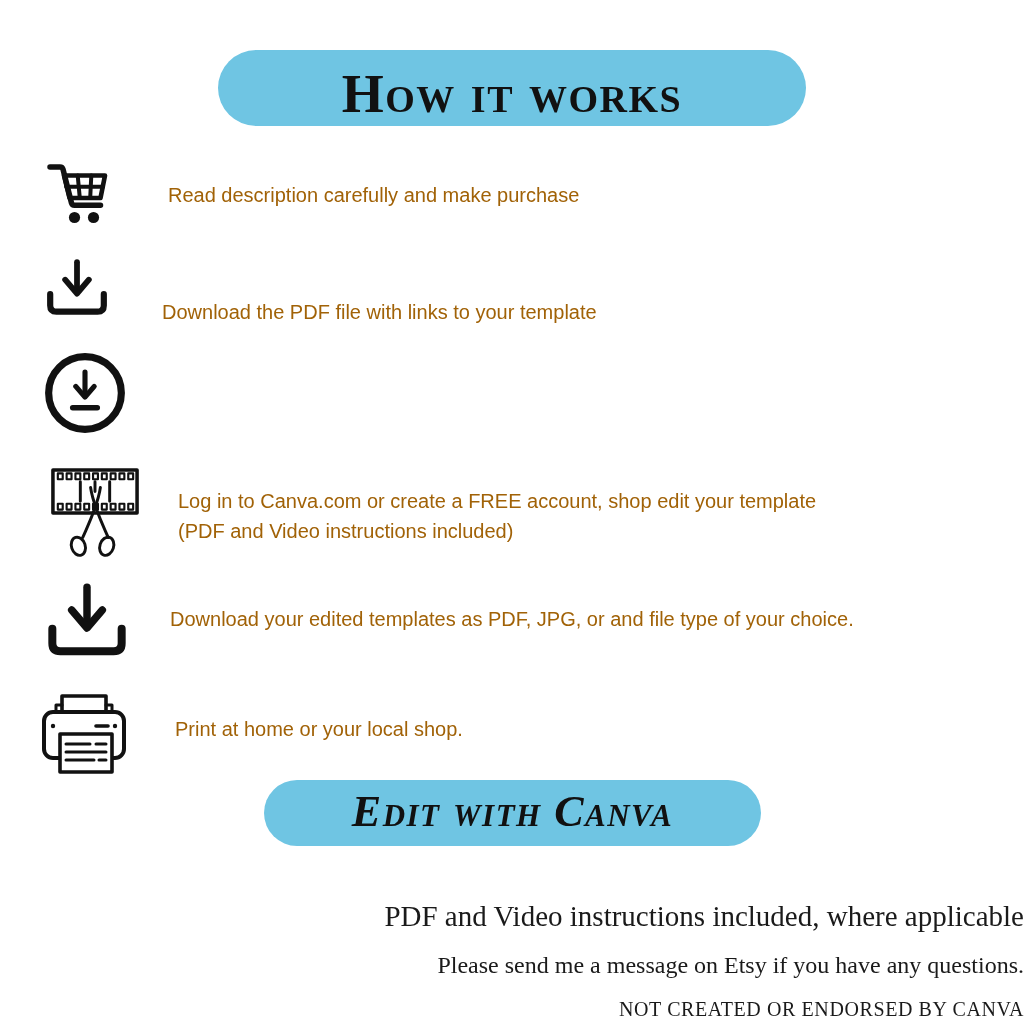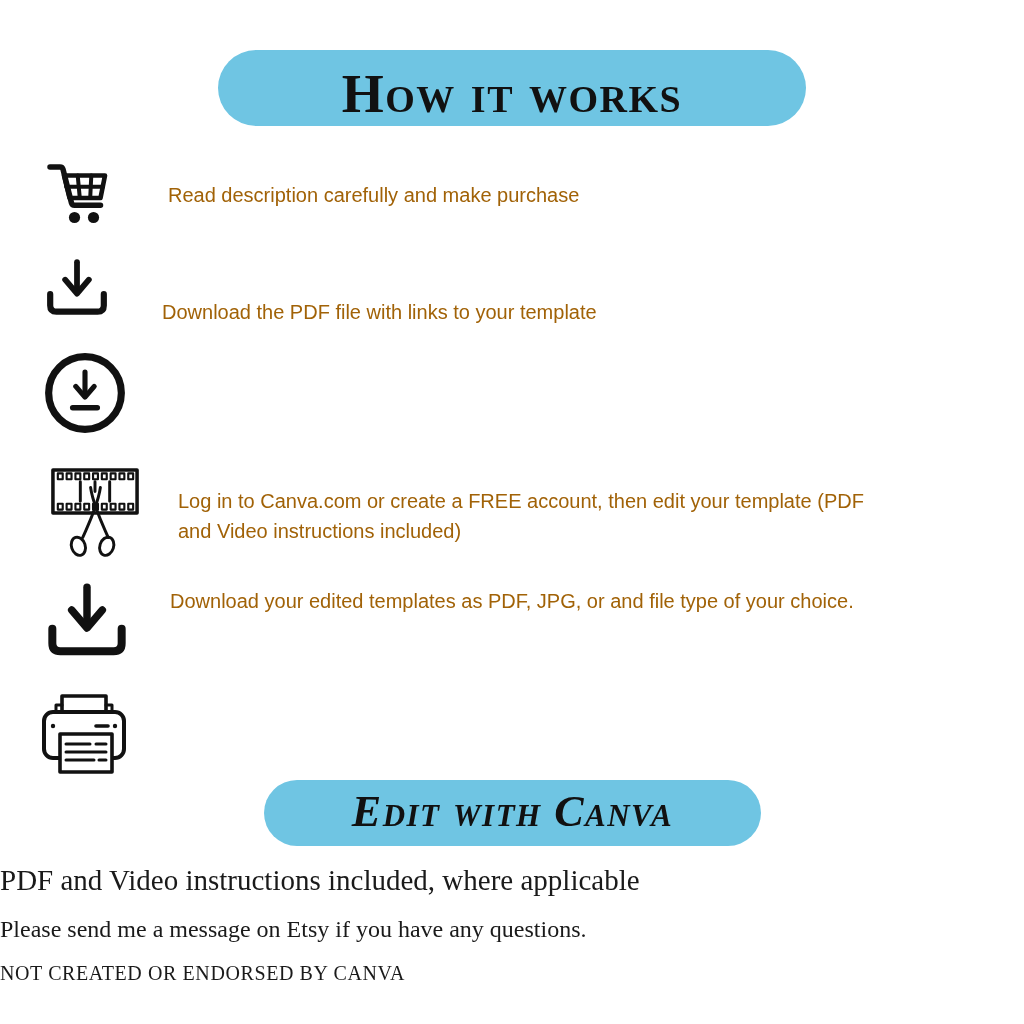--- a/index.html
+++ b/index.html
@@ -25,24 +25,24 @@
   }
   #i1{left:42px;top:158px;width:72px;height:70px;}
   #t1{left:168px;top:180px;width:700px;}
   #i2{left:44px;top:258px;width:66px;height:62px;}
   #t2{left:162px;top:280px;width:720px;margin-top:17px;}
   #i3{left:42px;top:350px;width:86px;height:86px;}
   #t3{left:175px;top:352px;width:768px;}
   #i4{left:50px;top:464px;width:90px;height:98px;}
   #t4{left:178px;top:486px;width:690px;}
   #i5{left:40px;top:582px;width:94px;height:80px;}
-  #t5{left:170px;top:586px;width:766px;}
+  #t5{left:170px;top:604px;width:766px;}
   #i6{left:36px;top:692px;width:96px;height:84px;}
   #t6{left:175px;top:714px;width:700px;}
-  .footer-line{position:absolute;left:0;width:1024px;text-align:left;}
+  .footer-line{position:absolute;left:0;width:1024px;text-align:right;margin-top:36px;}
   #f1{top:864px;font-size:29px;}
   #f2{top:916px;font-size:24px;}
   #f3{top:962px;font-size:20px;letter-spacing:0.6px;}
   .stroke{fill:none;stroke:#111111;stroke-linecap:round;stroke-linejoin:round;}
   .fillb{fill:#111111;stroke:none;}
   .fillw{fill:#ffffff;stroke:#111111;stroke-linejoin:round;}
 </style>
 </head>
 <body>
 
@@ -86,21 +86,21 @@
       <rect class="stroke" stroke-width="3.6" x="3" y="6" width="86" height="44"></rect>
       <path class="stroke" stroke-width="2.2" d="M8 9.5 h5 v6 h-5 Z M17 9.5 h5 v6 h-5 Z M26 9.5 h5 v6 h-5 Z M35 9.5 h5 v6 h-5 Z M44 9.5 h5 v6 h-5 Z M53 9.5 h5 v6 h-5 Z M62 9.5 h5 v6 h-5 Z M71 9.5 h5 v6 h-5 Z M80 9.5 h5 v6 h-5 Z"></path>
       <path class="stroke" stroke-width="2.2" d="M8 40.5 h5 v6 h-5 Z M17 40.5 h5 v6 h-5 Z M26 40.5 h5 v6 h-5 Z M35 40.5 h5 v6 h-5 Z M44 40.5 h5 v6 h-5 Z M53 40.5 h5 v6 h-5 Z M62 40.5 h5 v6 h-5 Z M71 40.5 h5 v6 h-5 Z M80 40.5 h5 v6 h-5 Z"></path>
       <path class="stroke" stroke-width="3" d="M31 18 V38 M61 18 V38 M46 18 V28"></path>
       <path class="stroke" stroke-width="3" d="M51.5 24 C49 42 40 60 33.5 75"></path>
       <path class="stroke" stroke-width="3" d="M41.5 24 C44 42 53 60 59.5 75"></path>
       <ellipse class="stroke" stroke-width="3" cx="29" cy="84" rx="7" ry="9.5" transform="rotate(-18 29 84)"></ellipse>
       <ellipse class="stroke" stroke-width="3" cx="58" cy="84" rx="7" ry="9.5" transform="rotate(18 58 84)"></ellipse>
     </svg>
   </div>
-  <div class="txt" id="t4">Log in to Canva.com or create a FREE account, then edit your template (PDF and Video instructions included)</div>
+  <div class="txt" id="t4">Log in to Canva.com or create a FREE account, shop edit your template (PDF and Video instructions included)</div>
 
   <div class="icon" id="i5">
     <svg viewBox="0 0 64 60">
       <path class="stroke" stroke-width="5.6" d="M32 4 V31"></path>
       <path class="stroke" stroke-width="5.6" d="M20.5 21 L32 34.5 L43.5 21"></path>
       <path class="stroke" stroke-width="6" d="M6 35 v11 q0 6 6 6 h40 q6 0 6 -6 v-11"></path>
     </svg>
   </div>
   <div class="txt" id="t5">Download your edited templates as PDF, JPG, or and file type of your choice.</div>
 
@@ -111,20 +111,21 @@
       <rect class="fillw" stroke-width="4" x="8" y="20" width="80" height="46" rx="9"></rect>
       <circle class="fillb" cx="17" cy="34" r="2.2"></circle>
       <path class="stroke" stroke-width="3.6" d="M60 34 H72"></path>
       <circle class="fillb" cx="79" cy="34" r="2.2"></circle>
       <rect class="fillw" stroke-width="3.6" x="24" y="42" width="52" height="38"></rect>
       <path class="stroke" stroke-width="3" d="M30 52 H54 M60 52 H70"></path>
       <path class="stroke" stroke-width="3" d="M30 60 H70"></path>
       <path class="stroke" stroke-width="3" d="M30 68 H58 M63 68 H70"></path>
     </svg>
   </div>
+  <div class="txt" id="t6">Print at home or your local shop.</div>
 
   <div class="pill pill-banner">
     <span>Edit with Canva</span>
   </div>
 
   <div class="footer-line" id="f1">PDF and Video instructions included, where applicable</div>
   <div class="footer-line" id="f3">NOT CREATED OR ENDORSED BY CANVA</div>
   <div class="footer-line" id="f2">Please send me a message on Etsy if you have any questions.</div>
 
 </div>

